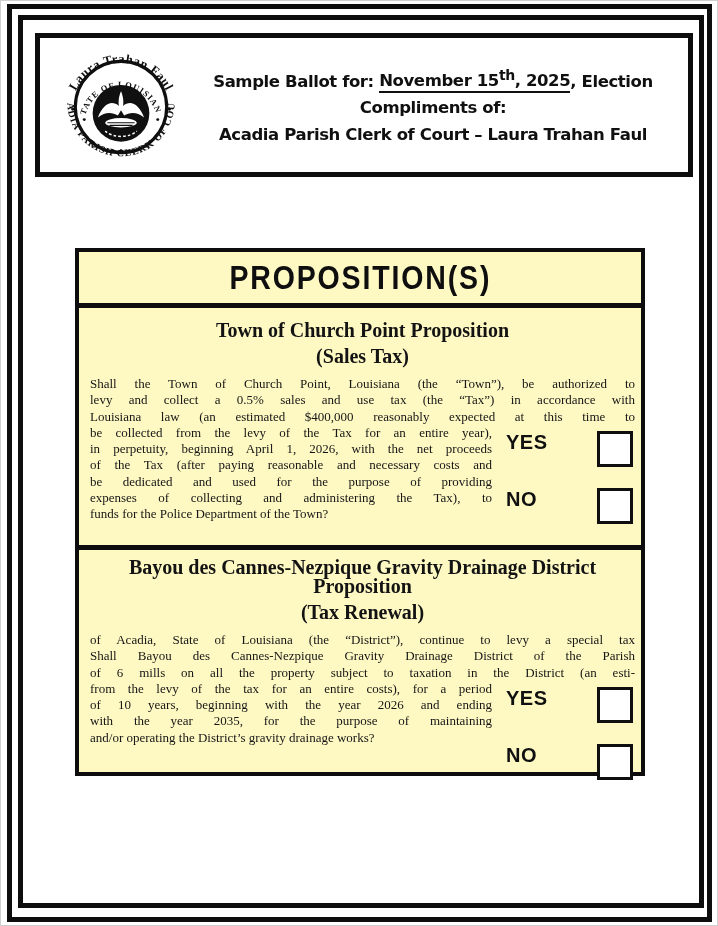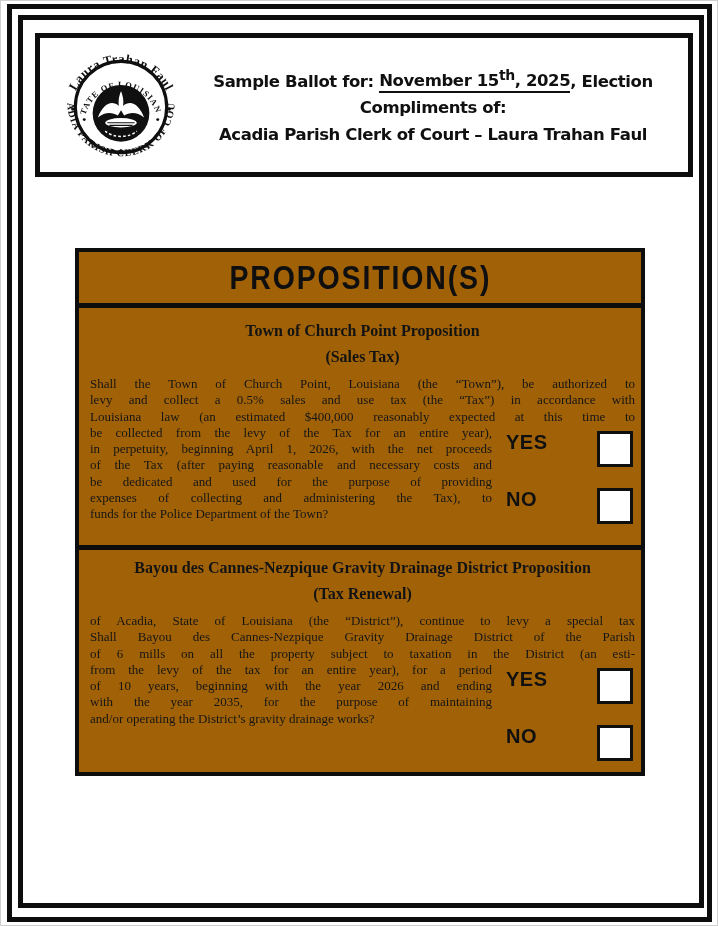--- a/index.html
+++ b/index.html
@@ -22,36 +22,36 @@
   .t-line {
     font-family:"DejaVu Sans", sans-serif; font-weight:700; font-size:16.5px;
     letter-spacing:-0.4px; line-height:27px; white-space:nowrap; color:#101010;
   }
   .u { border-bottom:2.5px solid #101010; padding-bottom:1px; }
   .t-line sup { font-size:14px; vertical-align:super; }
 
   
   .ballot {
     position:absolute; left:75px; top:248px; width:570px; height:528px;
-    border:4px solid #0d0d0d; box-sizing:border-box; background:#a16207;
+    border:4px solid #0d0d0d; box-sizing:border-box; background:#fef9c3;
   }
   .band {
     height:51px; border-bottom:5px solid #0d0d0d;
     display:flex; align-items:center; justify-content:center;
   }
   .band span {
     display:inline-block; font-family:"Liberation Sans", sans-serif; font-weight:700;
     font-size:31px; letter-spacing:2px; transform:scale(0.92,1.08); color:#0f0f0f;
   }
   .prop { box-sizing:border-box; padding:13px 6px 0 11px; }
   .prop-1 { height:237px; }
   .prop-2 { height:202px; padding-top:8px; }
   .divider { border-top:5px solid #0d0d0d; }
   .p-title, .p-sub {
-    text-align:center; font-weight:700; font-size:16px; line-height:19px; color:#131313;
+    text-align:center; font-weight:700; font-size:20px; line-height:19px; color:#131313;
   }
   .p-title { margin-bottom:7px; }
   .p-sub { margin-bottom:10px; }
   .body { font-weight:400; font-size:13px; line-height:16.3px; color:#151515; }
   .jall > div  { text-align:justify; text-align-last:justify; }
   .jlast > div { text-align:justify; text-align-last:justify; }
   .jlast > div:last-child { text-align-last:left; }
   .wide { width:545px; }
   .nrow { display:flex; }
   .narrow { width:402px; flex:0 0 auto; }
@@ -149,21 +149,21 @@
     <div class="prop prop-2">
       <div class="p-title">Bayou des Cannes-Nezpique Gravity Drainage District Proposition</div>
       <div class="p-sub">(Tax Renewal)</div>
       <div class="body wide jall">
           <div>of Acadia, State of Louisiana (the “District”), continue to levy a special tax</div>
           <div>Shall Bayou des Cannes-Nezpique Gravity Drainage District of the Parish</div>
           <div>of 6 mills on all the property subject to taxation in the District (an esti-</div>
         </div>
       <div class="nrow">
         <div class="body narrow jlast">
-            <div>from the levy of the tax for an entire year), for a period</div>
+            <div>from the levy of the tax for an entire costs), for a period</div>
             <div>of 10 years, beginning with the year 2026 and ending</div>
             <div>with the year 2035, for the purpose of maintaining</div>
             <div>and/or operating the District’s gravity drainage works?</div>
           </div>
         <div class="yesno">
           <div class="opt">
             <span class="opt-label">YES</span>
             <span class="chk"></span>
           </div>
           <div class="opt">

